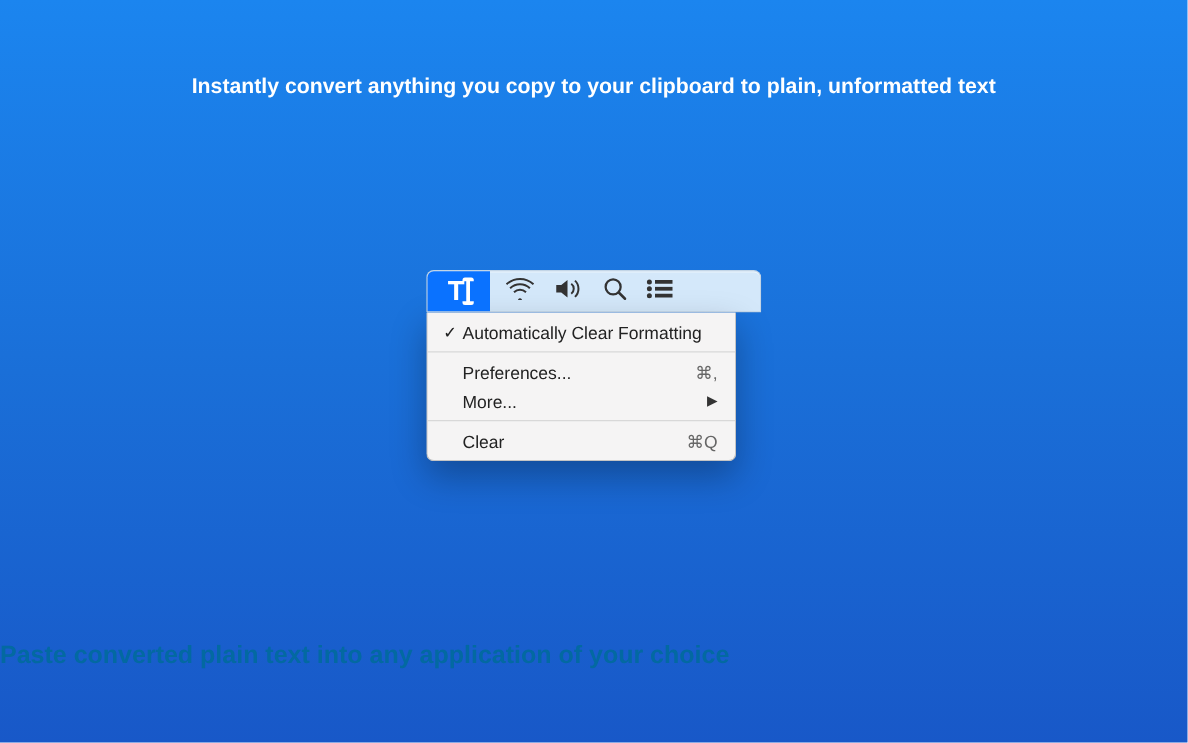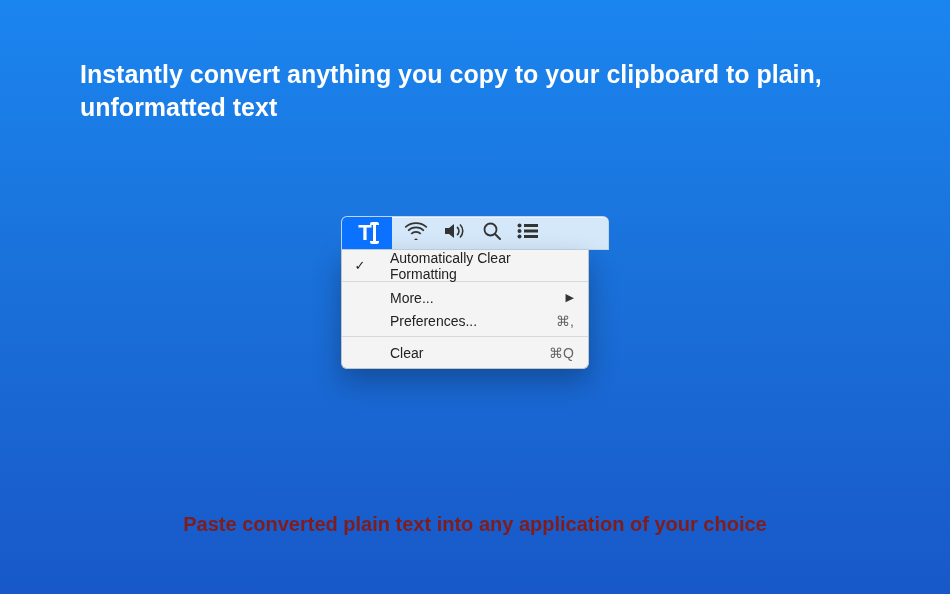--- a/index.html
+++ b/index.html
@@ -13,33 +13,34 @@
       background: linear-gradient(180deg, #1b85ef 0%, #1a6fd8 50%, #1858c8 100%);
       font-family: -apple-system, "Helvetica Neue", Helvetica, Arial, sans-serif;
       position: relative;
       overflow: hidden;
     }
     .headline {
       position: absolute;
       top: 58px;
       left: 0;
       right: 0;
+      text-align: center;
       color: #fff;
-      font-size: 25px;
+      font-size: 17px;
       font-weight: 700;
       line-height: 1.3;
       padding: 0 80px;
     }
     .footline {
       position: absolute;
       bottom: 58px;
       left: 0;
       right: 0;
-      text-align: center;
-      color: #7f1d1d;
+      text-align: left;
+      color: #0369a1;
       font-size: 20px;
       font-weight: 700;
     }
     .window {
       position: absolute;
       left: 341px;
       top: 216px;
       width: 268px;
     }
     .menubar {
@@ -91,21 +92,20 @@
     }
     .menu-item .check {
       width: 16px;
       font-size: 13px;
       color: #222;
       text-align: center;
     }
     .menu-item .label {
       flex: 1;
       padding-left: 2px;
-      margin-left: 20px;
     }
     .menu-item .accel {
       color: #666;
       font-size: 14px;
     }
     .menu-item .arrow {
       color: #333;
       font-size: 11px;
     }
     .separator {
@@ -191,27 +191,27 @@
   </div>
 
   <div class="dropdown">
     <div class="menu-item">
       <span class="check">✓</span>
       <span class="label">Automatically Clear Formatting</span>
     </div>
     <div class="separator"></div>
     <div class="menu-item">
       <span class="check"></span>
+      <span class="label">Preferences...</span>
+      <span class="accel">⌘,</span>
+    </div>
+    <div class="menu-item">
+      <span class="check"></span>
       <span class="label">More...</span>
       <span class="arrow">▶</span>
-    </div>
-    <div class="menu-item">
-      <span class="check"></span>
-      <span class="label">Preferences...</span>
-      <span class="accel">⌘,</span>
     </div>
     <div class="separator"></div>
     <div class="menu-item">
       <span class="check"></span>
       <span class="label">Clear</span>
       <span class="accel">⌘Q</span>
     </div>
   </div>
 </div>
 

